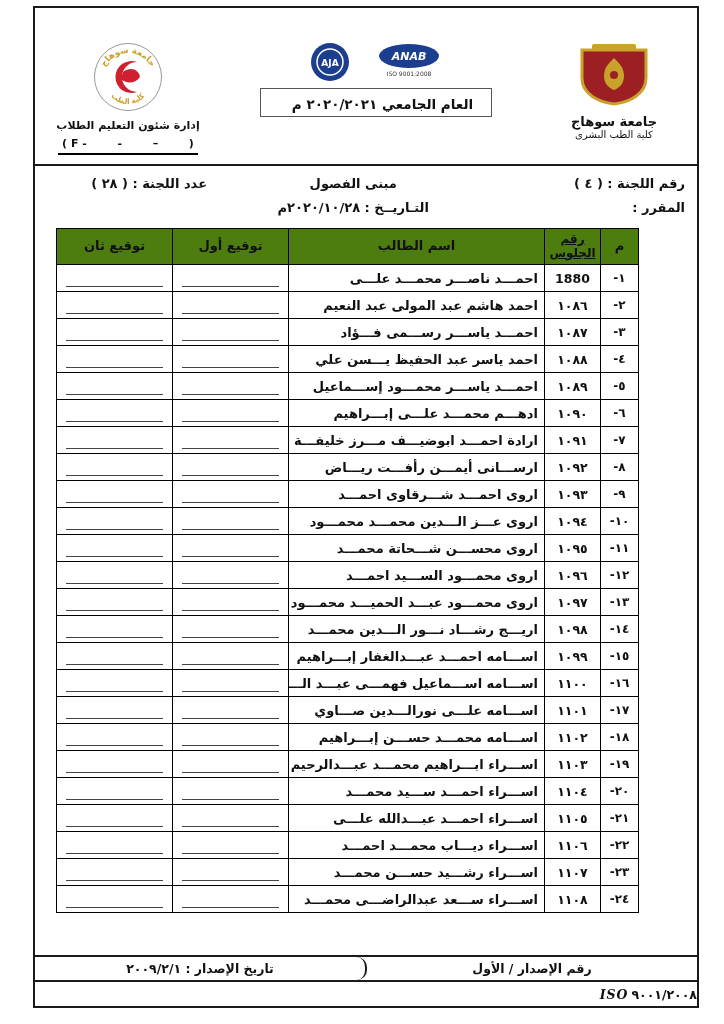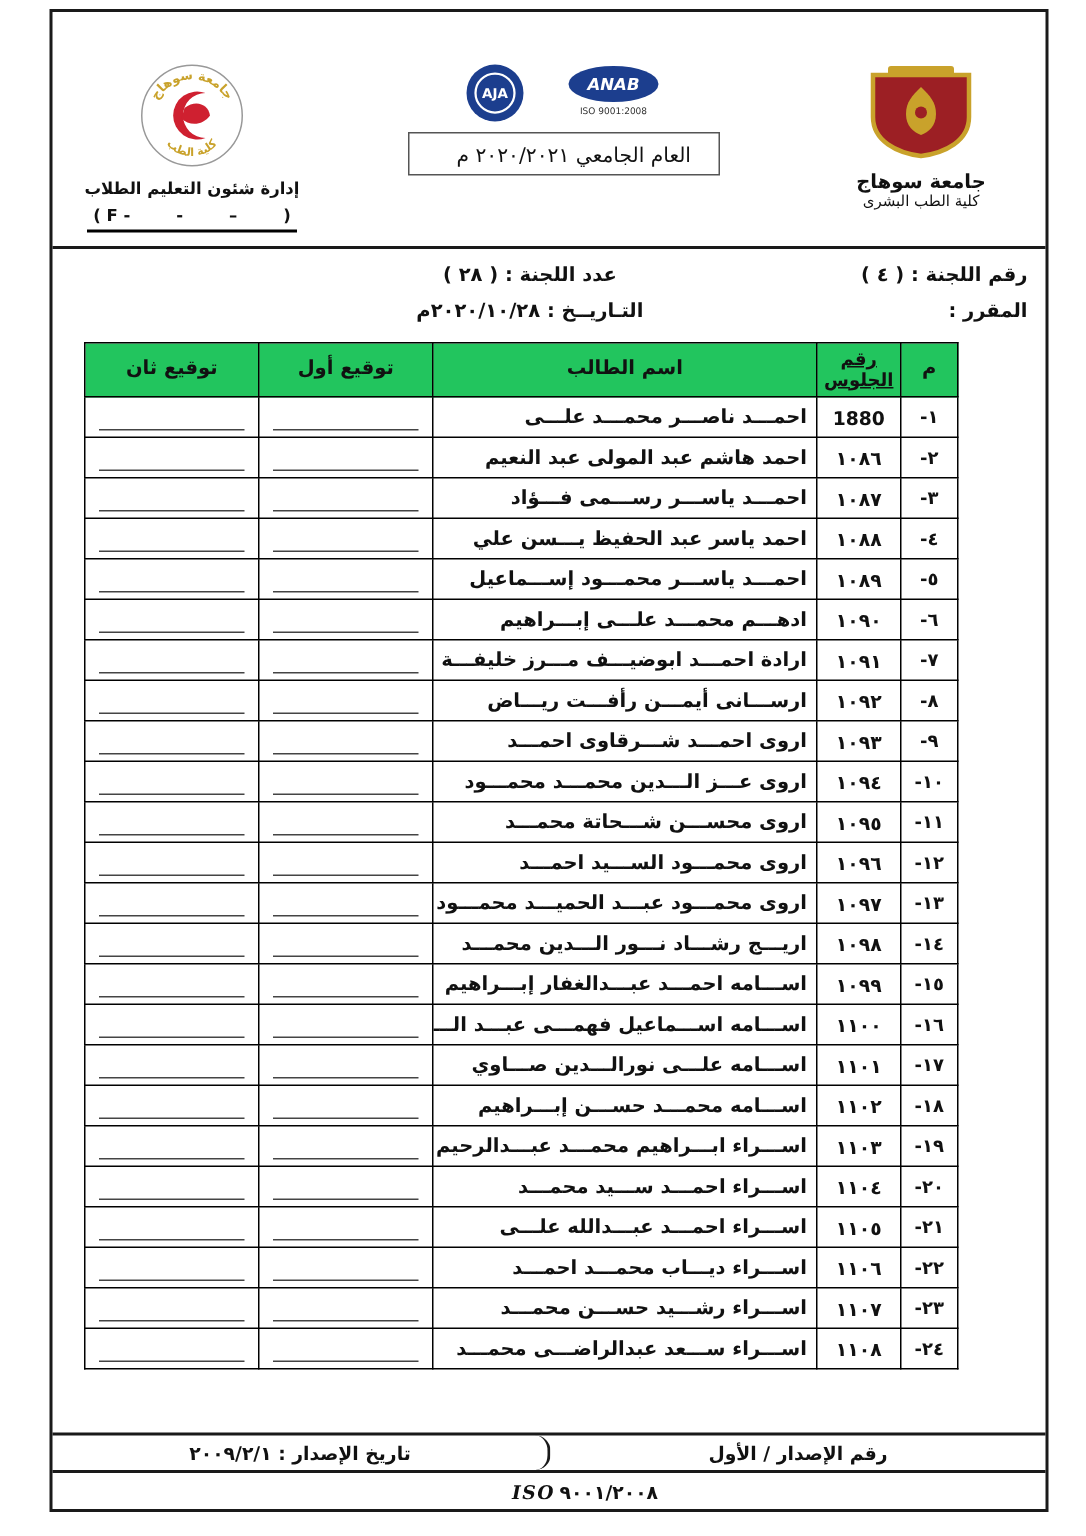--- a/index.html
+++ b/index.html
@@ -14,54 +14,54 @@
 
   
   .header { display:flex; padding:34px 8px 0; align-items:flex-start; }
   .brand-right { width:150px; text-align:center; }
   .u-name { font-weight:bold; font-size:13px; margin-top:2px; }
   .f-name { font-weight:normal; font-size:10px; }
   .center-block { flex:1; text-align:center; }
   .certs { display:flex; justify-content:center; align-items:flex-start; gap:26px; }
   .title-box { display:inline-block; border:1px solid #555; padding:4px 18px; margin-top:6px; }
   .t1 { font-weight:bold; font-size:15px; }
-  .t2 { font-weight:normal; font-size:13.5px; margin-top:3px;margin-left:13px; }
+  .t2 { font-weight:bold; font-size:13.5px; margin-top:3px;margin-left:13px; }
   .brand-left { width:170px; text-align:center; }
   .dept { font-weight:bold; font-size:11px; margin-top:3px; }
   .code { direction:ltr; display:inline-block; font-weight:bold; font-size:11px;
           white-space:pre; border-bottom:2px solid #000; padding:2px 4px 3px; margin-top:2px; }
 
   
   .info { border-top:2px solid #1a1a1a; margin-top:9px; padding:6px 12px 2px; }
   .info-row { display:grid; grid-template-columns:36% 32% 32%; font-weight:bold;
               font-size:13px; line-height:1.85; }
   .i-r { text-align:right; }
   .i-c { text-align:center; }
   .i-l { text-align:center; }
 
   
   table { border-collapse:collapse; width:582px; margin:6px 58px 0 0; table-layout:fixed; }
   th, td { border:1px solid #000; }
   thead th { font-weight:bold; font-size:13px; height:36px; text-align:center;
-             vertical-align:middle; line-height:1.15; background:#22c55e; }
+             vertical-align:middle; line-height:1.15; background:#4d7c0f; }
   th.h-seat { font-size:12px;text-decoration:underline; }
   tbody td { height:27px; }
   .c-idx  { text-align:center; font-size:12px;  font-weight:bold; }
   .c-seat { text-align:center; font-size:12.5px; font-weight:bold; }
   .c-name { text-align:right; padding:0 6px 0 2px; font-size:13px; font-weight:bold;
             white-space:nowrap; overflow:hidden; }
   .c-sig  { vertical-align:bottom; padding:0 9px 4px; }
   .sig-line { border-bottom:1px solid #444; height:12px; }
 
   
   .spacer { flex:1; }
   .footer-row { border-top:2px solid #1a1a1a; border-bottom:2px solid #1a1a1a; display:flex; }
   .f-half { flex:1; text-align:center; font-weight:bold; font-size:12.5px; padding:4px 0; }
   .f-left { border-right:2px solid #1a1a1a;border-radius:10px; }
-  .iso-row { direction:ltr; text-align:center; padding:5px 0 4px 48px; font-size:12.5px; }
+  .iso-row { direction:ltr; text-align:right; padding:5px 0 4px 48px; font-size:12.5px; }
   .iso-p { font-family:"DejaVu Serif", serif; font-style:italic; font-weight:bold; letter-spacing:1px; }
   .iso-n { font-weight:bold; margin-left:3px; }
 </style>
 </head>
 <body>
 
 <div class="frame">
 
   <div class="header">
 
@@ -111,20 +111,21 @@
         <path d="M30 30 C38 24 46 28 47 35 C42 42 33 42 28 37 Z" fill="#cf2030"></path>
       </svg>
       <div class="dept">إدارة شئون التعليم الطلاب</div>
       <div><span class="code">( F -        -        –        )</span></div>
     </div>
   </div>
 
   <div class="info">
     <div class="info-row">
       <span class="i-r">رقم اللجنة : ( ٤ )</span>
+      <span class="i-c">مبنى الفصول</span>
       <span class="i-l">عدد اللجنة : ( ٢٨ )</span>
     </div>
     <div class="info-row">
       <span class="i-r">المقرر :</span>
       <span class="i-l">التـاريــخ : ٢٠٢٠/١٠/٢٨م</span>
     </div>
   </div>
 
   <table>
     <colgroup>

